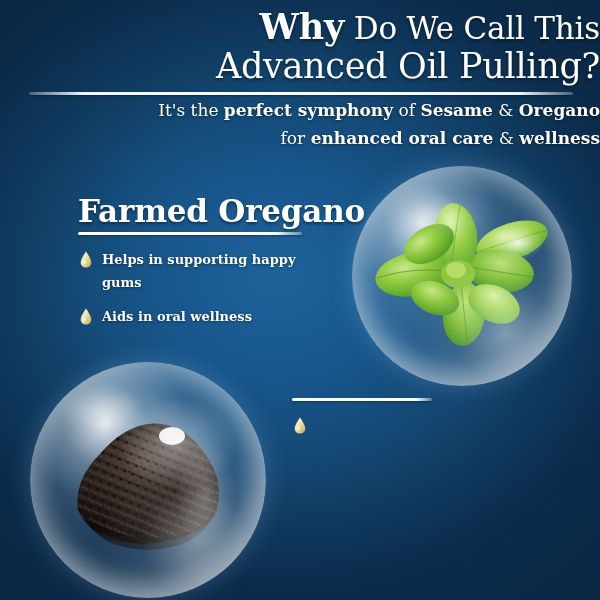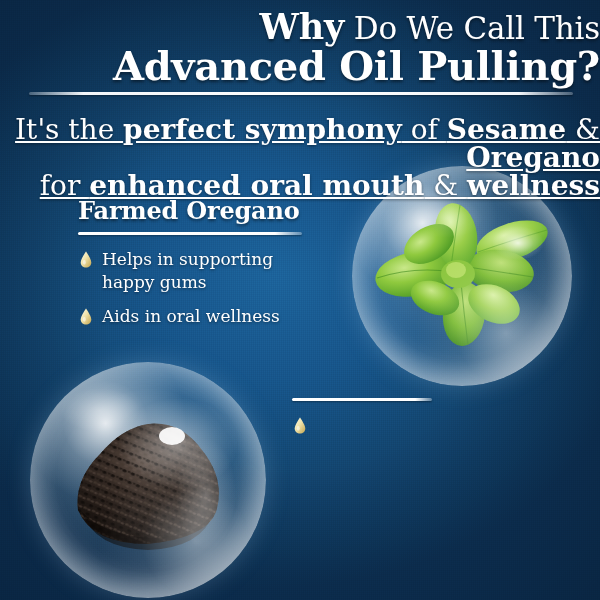--- a/index.html
+++ b/index.html
@@ -48,38 +48,37 @@
     padding-top: 9px;
   }
   .title-line {
     font-family: "DejaVu Serif", "Liberation Serif", serif;
     letter-spacing: -0.2px;
     text-shadow: 0 2px 3px rgba(0,0,0,0.45);
     white-space: nowrap;
   }
   #title-line-1 { font-size: 31px; line-height: 36px; font-weight: 400; }
   #title-line-1 .strong { font-weight: 700; font-size: 35px; }
-  #title-line-2 { font-size: 40px; line-height: 40px; font-weight: 700; letter-spacing: -0.3px; padding-left: 9px; }
+  #title-line-2 { font-size: 35px; line-height: 40px; font-weight: 400; letter-spacing: -0.3px; padding-left: 9px; }
 
   #header-rule {
     width: 544px;
     height: 3px;
     margin: 6px auto 0 auto;
     background: linear-gradient(90deg, rgba(255,255,255,.25), #f2f6fa 10%, #ffffff 50%, #f2f6fa 90%, rgba(255,255,255,.25));
     border-radius: 2px;
     box-shadow: 0 1px 2px rgba(0,0,0,.35);
   }
 
   #subtitle {
-    margin-top: 21px;
-    font-size: 28px;
+    margin-top: 1px;
+    font-size: 17px;
     line-height: 28px;
     font-weight: 400;
     text-shadow: 0 1px 3px rgba(0,0,0,0.45);
-    text-decoration: underline;
   }
   #subtitle b { font-weight: 700; }
   #subtitle .amp { font-weight: 400; }
 
   
   .bubble {
     position: absolute;
     border-radius: 50%;
     z-index: 4;
     background:
@@ -98,42 +97,42 @@
     background: radial-gradient(circle at 70% 76%, rgba(255,255,255,0.42) 0%, rgba(255,255,255,0.08) 22%, rgba(255,255,255,0) 40%);
   }
   #bubble-oregano { left: 352px; top: 166px; width: 220px; height: 220px; }
   #bubble-sesame  { left: 30px;  top: 362px; width: 236px; height: 236px; }
 
   .bubble-art { position: absolute; inset: 0; border-radius: 50%; overflow: hidden; }
 
   
   .section { position: absolute; z-index: 7; }
   .section-title {
-    font-size: 24px;
+    font-size: 31px;
     font-weight: 700;
     line-height: 30px;
     letter-spacing: -0.2px;
     text-shadow: 0 2px 3px rgba(0,0,0,0.45);
     white-space: nowrap;
   }
   .section-rule {
     height: 2.5px;
     margin-top: 6px;
     background: linear-gradient(90deg, #ffffff 0%, #ffffff 88%, rgba(255,255,255,.3) 100%);
     border-radius: 2px;
     box-shadow: 0 1px 2px rgba(0,0,0,.35);
   }
   ul.benefits { list-style: none; margin: 13px 0 0 0; padding: 0; }
   ul.benefits li {
     position: relative;
     padding-left: 24px;
     margin-bottom: 11px;
-    font-size: 17px;
+    font-size: 13px;
     line-height: 23px;
-    font-weight: 400;
+    font-weight: 700;
     text-shadow: 0 1px 3px rgba(0,0,0,0.45);
   }
   ul.benefits li:last-child { margin-bottom: 0; }
   .drop-icon {
     position: absolute;
     left: 2px;
     top: 3px;
     width: 12px;
     height: 17px;
   }
@@ -245,21 +244,21 @@
     <div class="title-line" id="title-line-1">
       <span class="strong">Why</span><span> Do We Call This</span>
     </div>
     <div class="title-line" id="title-line-2">Advanced Oil Pulling?</div>
     <div id="header-rule"></div>
     <div id="subtitle">
       <div>
         <span>It's the </span><b>perfect symphony</b><span> of </span><b>Sesame</b><span class="amp"> &amp; </span><b>Oregano</b>
       </div>
       <div>
-        <span>for </span><b>enhanced oral mouth</b><span class="amp"> &amp; </span><b>wellness</b>
+        <span>for </span><b>enhanced oral care</b><span class="amp"> &amp; </span><b>wellness</b>
       </div>
     </div>
   </div>
 
   <div class="section" id="oregano-section">
     <div class="section-title">Farmed Oregano</div>
     <div class="section-rule"></div>
     <ul class="benefits">
       <li>
         <span class="drop-icon">

